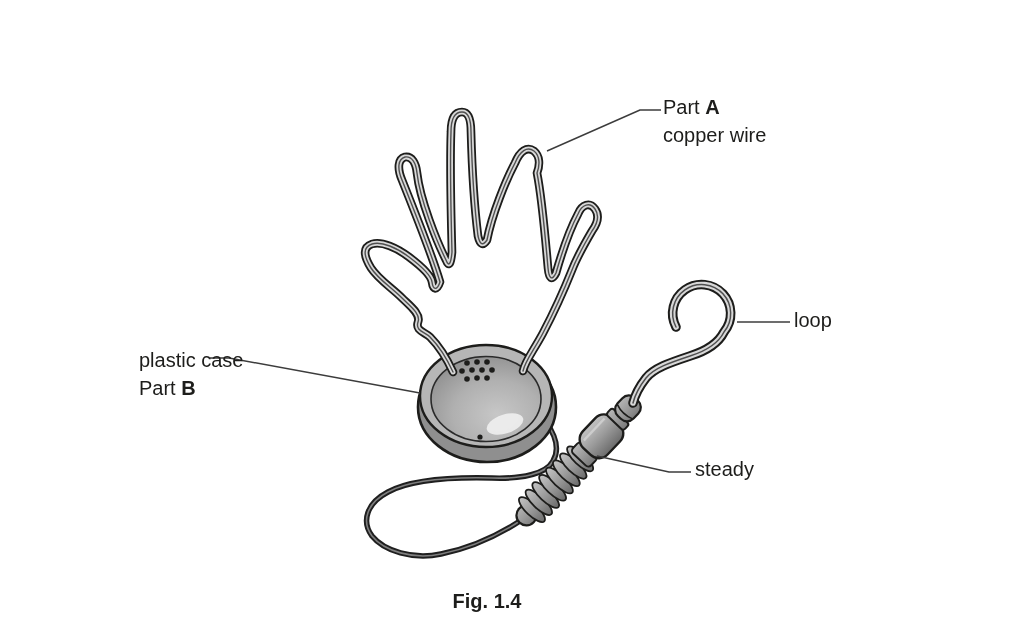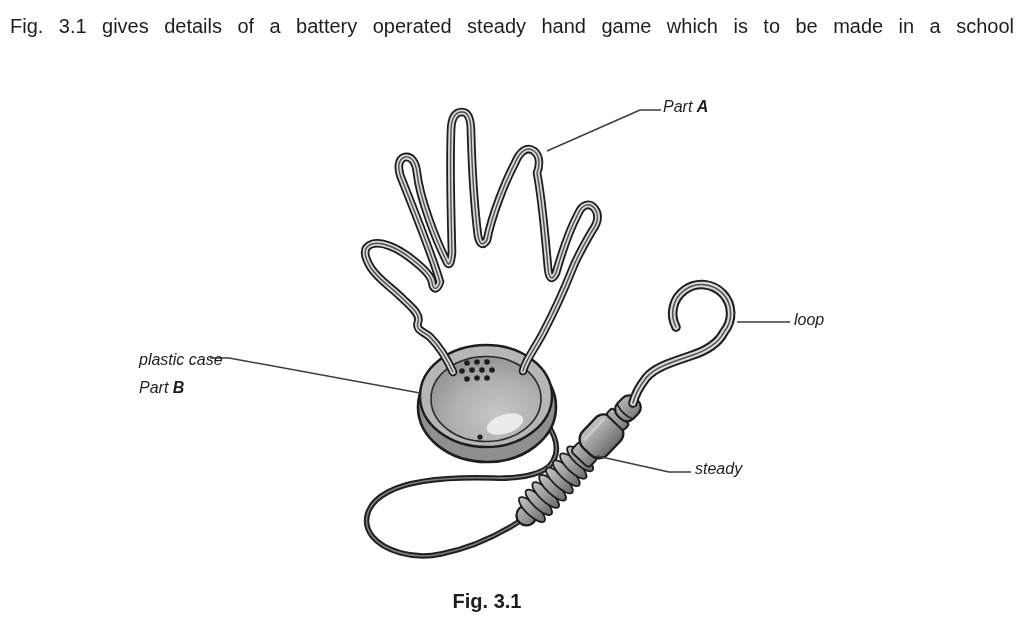--- a/index.html
+++ b/index.html
@@ -8,21 +8,21 @@
     background:#ffffff;color:#1d1d1b;
     font-family:"Liberation Sans", sans-serif;
   }
   .abs{position:absolute;}
   .intro{
     left:10px;top:12px;width:1004px;
     font-size:20px;line-height:28px;
   }
   .intro .jline{text-align:justify;text-align-last:justify;}
   .lbl{
-    font-size:16px;line-height:28px;white-space:nowrap;font-style:italic;
+    font-size:20px;line-height:28px;white-space:nowrap;
   }
   .lbl .bold, .intro .bold{font-weight:bold;}
   .caption{
     left:387px;top:588px;width:200px;text-align:center;
     font-size:20px;line-height:26px;font-weight:bold;
   }
   svg{position:absolute;left:0;top:0;}
 </style>
 </head>
 <body>
@@ -100,29 +100,29 @@
 
   <g fill="none" stroke="#3c3c3c" stroke-width="1.4" stroke-linejoin="round">
     <path d="M 547 151 L 640 110 L 661 110" stroke="#3c3c3c"></path>
     <path d="M 737 322 L 790 322"></path>
     <path d="M 210 358 L 229 358 L 420 393"></path>
     <path d="M 597 456 L 669 472 L 691 472"></path>
   </g>
 </svg>
 
 <div class="abs intro">
-  <div class="jline">Fig. 3.1 gives details of a battery operated steady hand game which is to be made in a school</div>
 </div>
 
 <div class="abs lbl" style="left:663px;top:93px;">
   <div><span>Part </span><span class="bold">A</span></div>
+  <div>copper wire</div>
 </div>
 
 <div class="abs lbl" style="left:794px;top:306px;text-align:right;">loop</div>
 
 <div class="abs lbl" style="left:139px;top:346px;">
   <div>plastic case</div>
   <div><span>Part </span><span class="bold">B</span></div>
 </div>
 
 <div class="abs lbl" style="left:695px;top:455px;">steady</div>
 
-<div class="abs caption">Fig. 3.1</div>
+<div class="abs caption">Fig. 1.4</div>
 
 </body></html>

